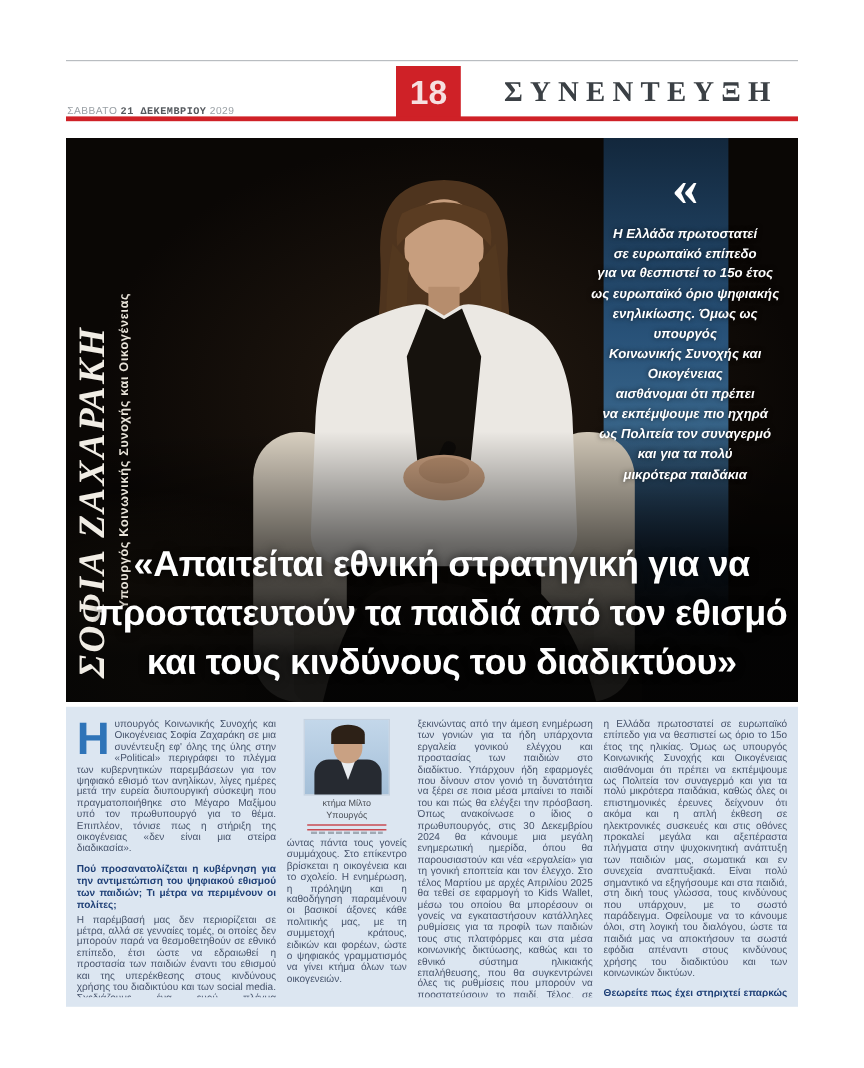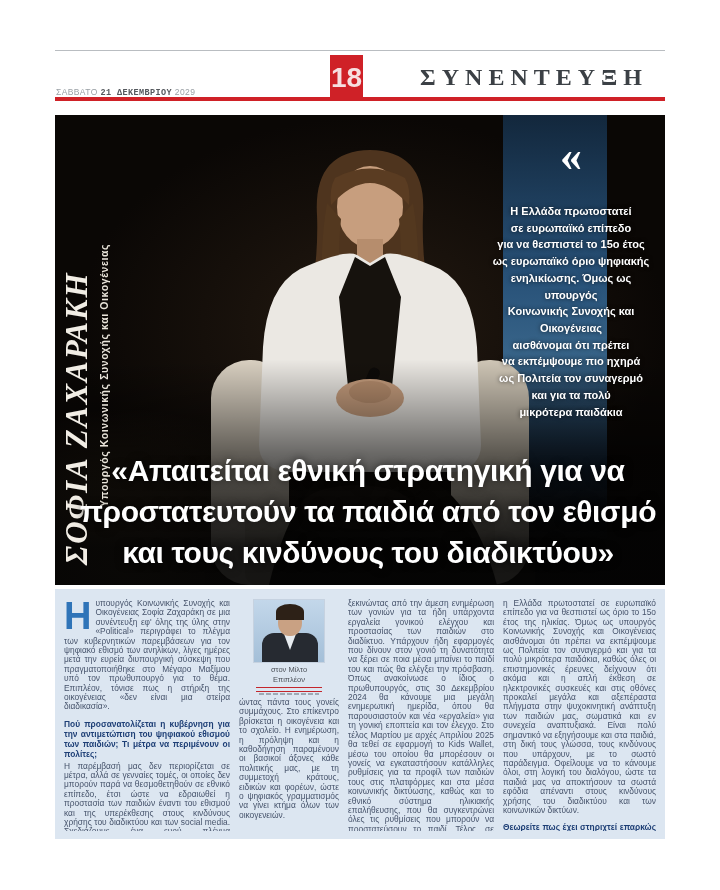--- a/index.html
+++ b/index.html
@@ -4,21 +4,21 @@
 <style>
   * { margin:0; padding:0; box-sizing:border-box; }
   html,body { width:720px; height:890px; background:#ffffff; font-family:"Liberation Sans", sans-serif; }
   .page { position:relative; width:720px; height:890px; background:#fff; overflow:hidden; }
 
   
   .topline { position:absolute; left:55px; right:55px; top:50px; border-top:1.5px solid #b9bdc1; }
   .brand { position:absolute; left:55px; top:56px; font-size:27px; font-weight:700; letter-spacing:.5px; color:#c9262b; }
   .dateline { position:absolute; left:56px; top:87px; font-size:8.5px; color:#9aa0a5; letter-spacing:.4px; }
   .dateline b { color:#54585d;font-family:Liberation Mono, monospace; }
-  .pagenum-box { position:absolute; left:330px; top:55px; width:33px; height:45px; background:#cf2127;
+  .pagenum-box { position:absolute; left:330px; top:55px; width:54px; height:45px; background:#cf2127;
                  display:flex; align-items:center; justify-content:center;
                  color:#f6dfe0; font-size:28px; font-weight:700; }
   .section-title { position:absolute; right:72px; top:64px; font-family:"Liberation Serif", serif;
                    font-size:24px; font-weight:700; letter-spacing:6px; color:#3b4045; }
   .redline { position:absolute; left:55px; right:55px; top:97px; height:4px; background:#cf2127; }
 
   
   .hero { position:absolute; left:55px; top:115px; width:610px; height:470px; overflow:hidden;
           background:
             radial-gradient(ellipse 420px 300px at 52% 45%, #241a11 0%, rgba(20,14,9,0) 70%),
@@ -34,21 +34,21 @@
 
   .vertical-name { position:absolute; left:4px; top:16px; height:434px; display:flex; flex-direction:row; gap:3px; }
   .vname-main { writing-mode:vertical-rl; transform:rotate(180deg); height:100%;
                 font-family:"Liberation Serif", serif; font-style:italic; font-weight:700;
                 font-size:31px; letter-spacing:2px; color:#f1ede5; }
   .vname-sub  { writing-mode:vertical-rl; transform:rotate(180deg); height:100%; padding-top:58px;
                 font-size:10.5px; font-weight:700; letter-spacing:.6px; color:#e9e4da; }
 
   .pull-quote { position:absolute; right:6px; top:20px; width:176px; text-align:center; color:#ffffff; }
   .quote-mark { font-size:44px; font-weight:800; line-height:1; font-family:"Liberation Serif", serif; }
-  .pull-quote-text { margin-top:24px; font-size:11px; font-weight:700; 
+  .pull-quote-text { margin-top:8px; font-size:11px; font-weight:700; font-style:italic;
                      line-height:1.52; white-space:pre-line; text-shadow:0 0 4px rgba(0,0,0,.7); }
 
   .headline { position:absolute; left:0; right:4px; bottom:12px; text-align:center; color:#ffffff;
               font-size:30px; font-weight:700; letter-spacing:-.4px; line-height:1.37;
               white-space:pre-line; text-shadow:0 0 8px rgba(0,0,0,.75);margin-left:20px; }
 
   
   .article { position:absolute; left:55px; top:589px; width:610px; height:250px; background:#dce6f1;
              padding:10px 9px 8px; display:grid; grid-template-columns:166px 100px 146px 1fr;
              column-gap:9px; color:#46536b; font-size:8.4px; line-height:1.12; text-align:justify;
@@ -147,22 +147,22 @@
 
     <div class="col">
       <div class="portrait-box">
         <div class="portrait">
           <div class="p-suit"></div>
           <div class="p-shirt"></div>
           <div class="p-head"></div>
           <div class="p-hair"></div>
         </div>
         <div class="portrait-caption">
-          <div>στον Μίλτο</div>
-          <div>Επιπλέον</div>
+          <div>κτήμα Μίλτο</div>
+          <div>Υπουργός</div>
         </div>
         <div class="caption-rule"></div>
         <div class="caption-micro"></div>
       </div>
       <p>ώντας πάντα τους γονείς συμμάχους. Στο επίκεντρο βρίσκεται η οικογένεια και το σχολείο. Η ενημέρωση, η πρόληψη και η καθοδήγηση παραμένουν οι βασικοί άξονες κάθε πολιτικής μας, με τη συμμετοχή κράτους, ειδικών και φορέων, ώστε ο ψηφιακός γραμματισμός να γίνει κτήμα όλων των οικογενειών.</p>
     </div>
 
     <div class="col">
       <p>ξεκινώντας από την άμεση ενημέρωση των γονιών για τα ήδη υπάρχοντα εργαλεία γονικού ελέγχου και προστασίας των παιδιών στο διαδίκτυο. Υπάρχουν ήδη εφαρμογές που δίνουν στον γονιό τη δυνατότητα να ξέρει σε ποια μέσα μπαίνει το παιδί του και πώς θα ελέγξει την πρόσβαση. Όπως ανακοίνωσε ο ίδιος ο πρωθυπουργός, στις 30 Δεκεμβρίου 2024 θα κάνουμε μια μεγάλη ενημερωτική ημερίδα, όπου θα παρουσιαστούν και νέα «εργαλεία» για τη γονική εποπτεία και τον έλεγχο. Στο τέλος Μαρτίου με αρχές Απριλίου 2025 θα τεθεί σε εφαρμογή το Kids Wallet, μέσω του οποίου θα μπορέσουν οι γονείς να εγκαταστήσουν κατάλληλες ρυθμίσεις για τα προφίλ των παιδιών τους στις πλατφόρμες και στα μέσα κοινωνικής δικτύωσης, καθώς και το εθνικό σύστημα ηλικιακής επαλήθευσης, που θα συγκεντρώνει όλες τις ρυθμίσεις που μπορούν να προστατεύσουν το παιδί. Τέλος, σε ευρωπαϊκό και εθνικό επίπεδο θα υπάρξει ο λεγόμενος κώδικας ψηφιακής δεοντολογίας, παράλληλα με τον καθορισμό του ορίου ψηφιακής ενηλικίωσης. Πρέπει να εστιάσουμε παντού.</p>
     </div>

